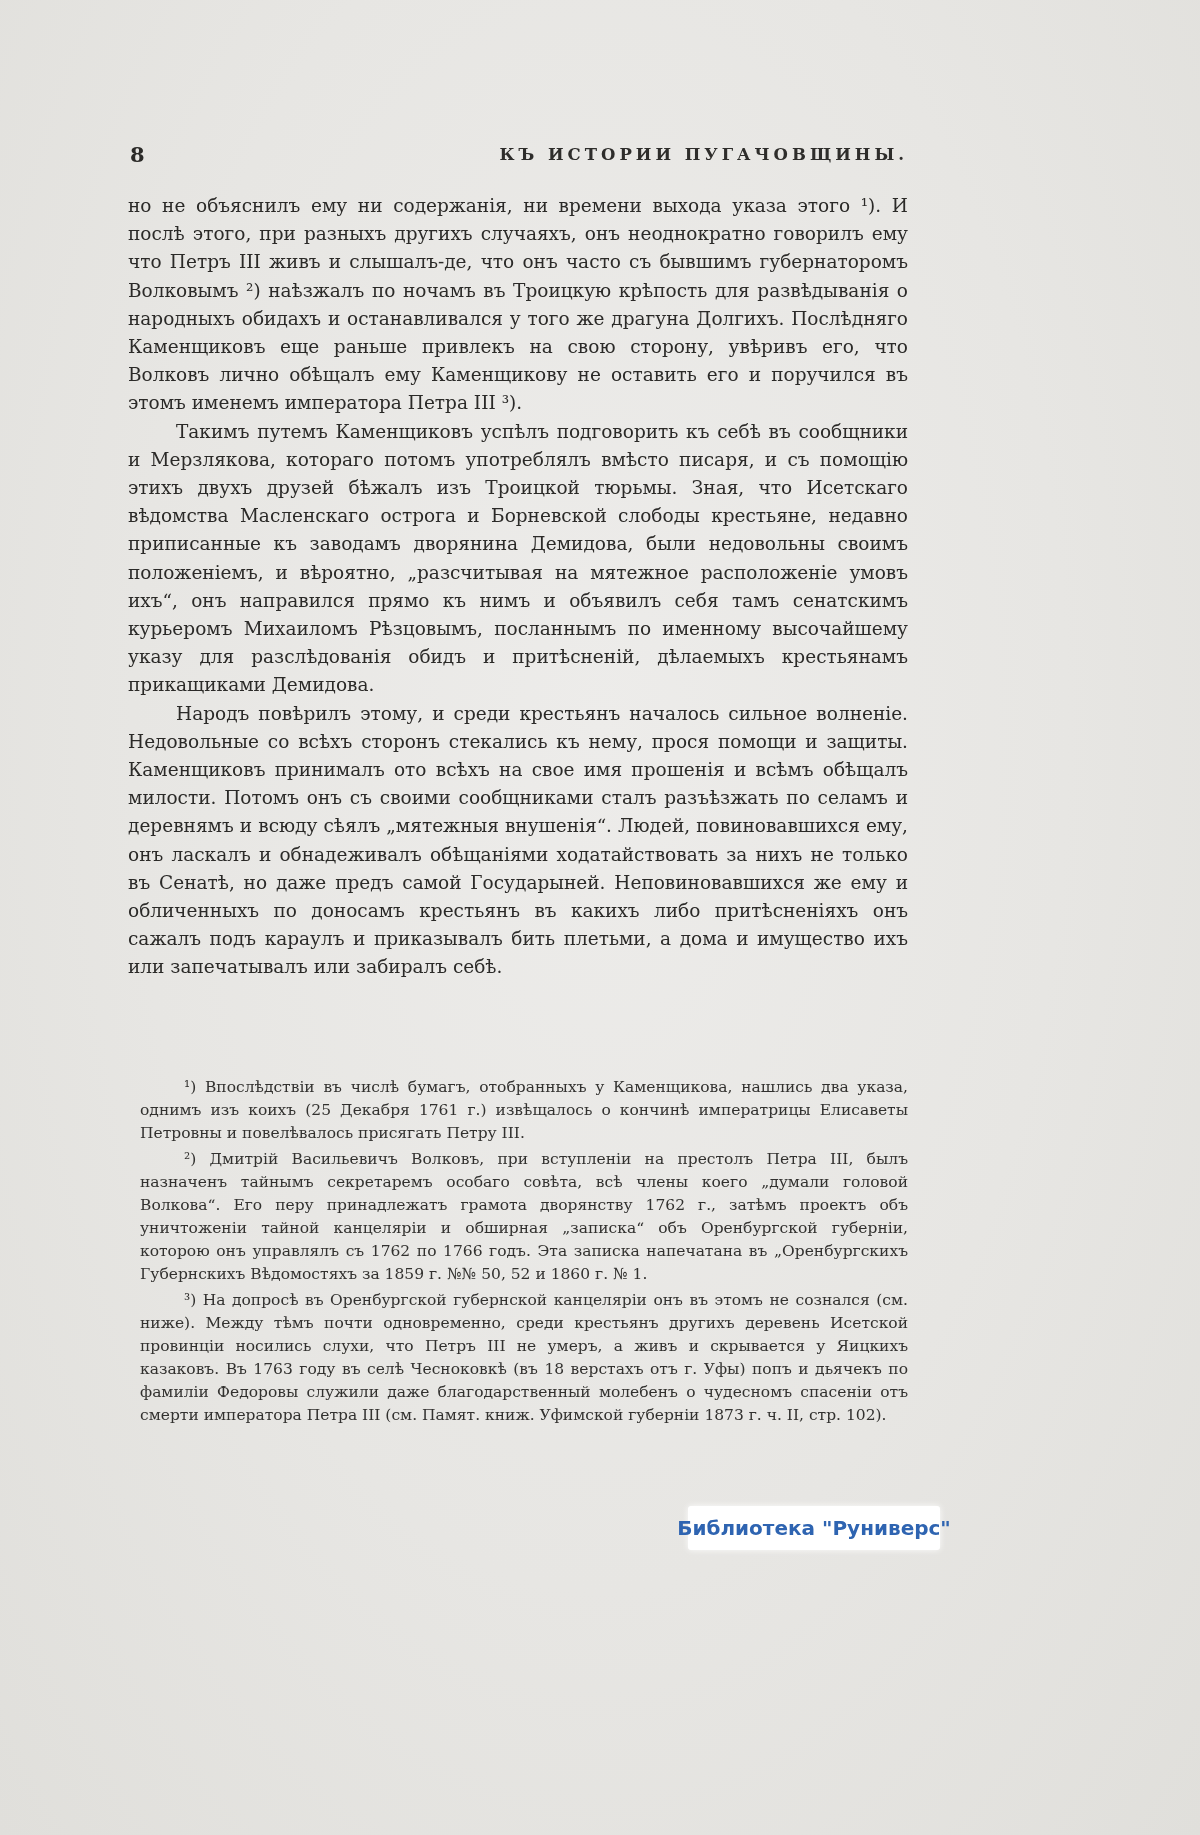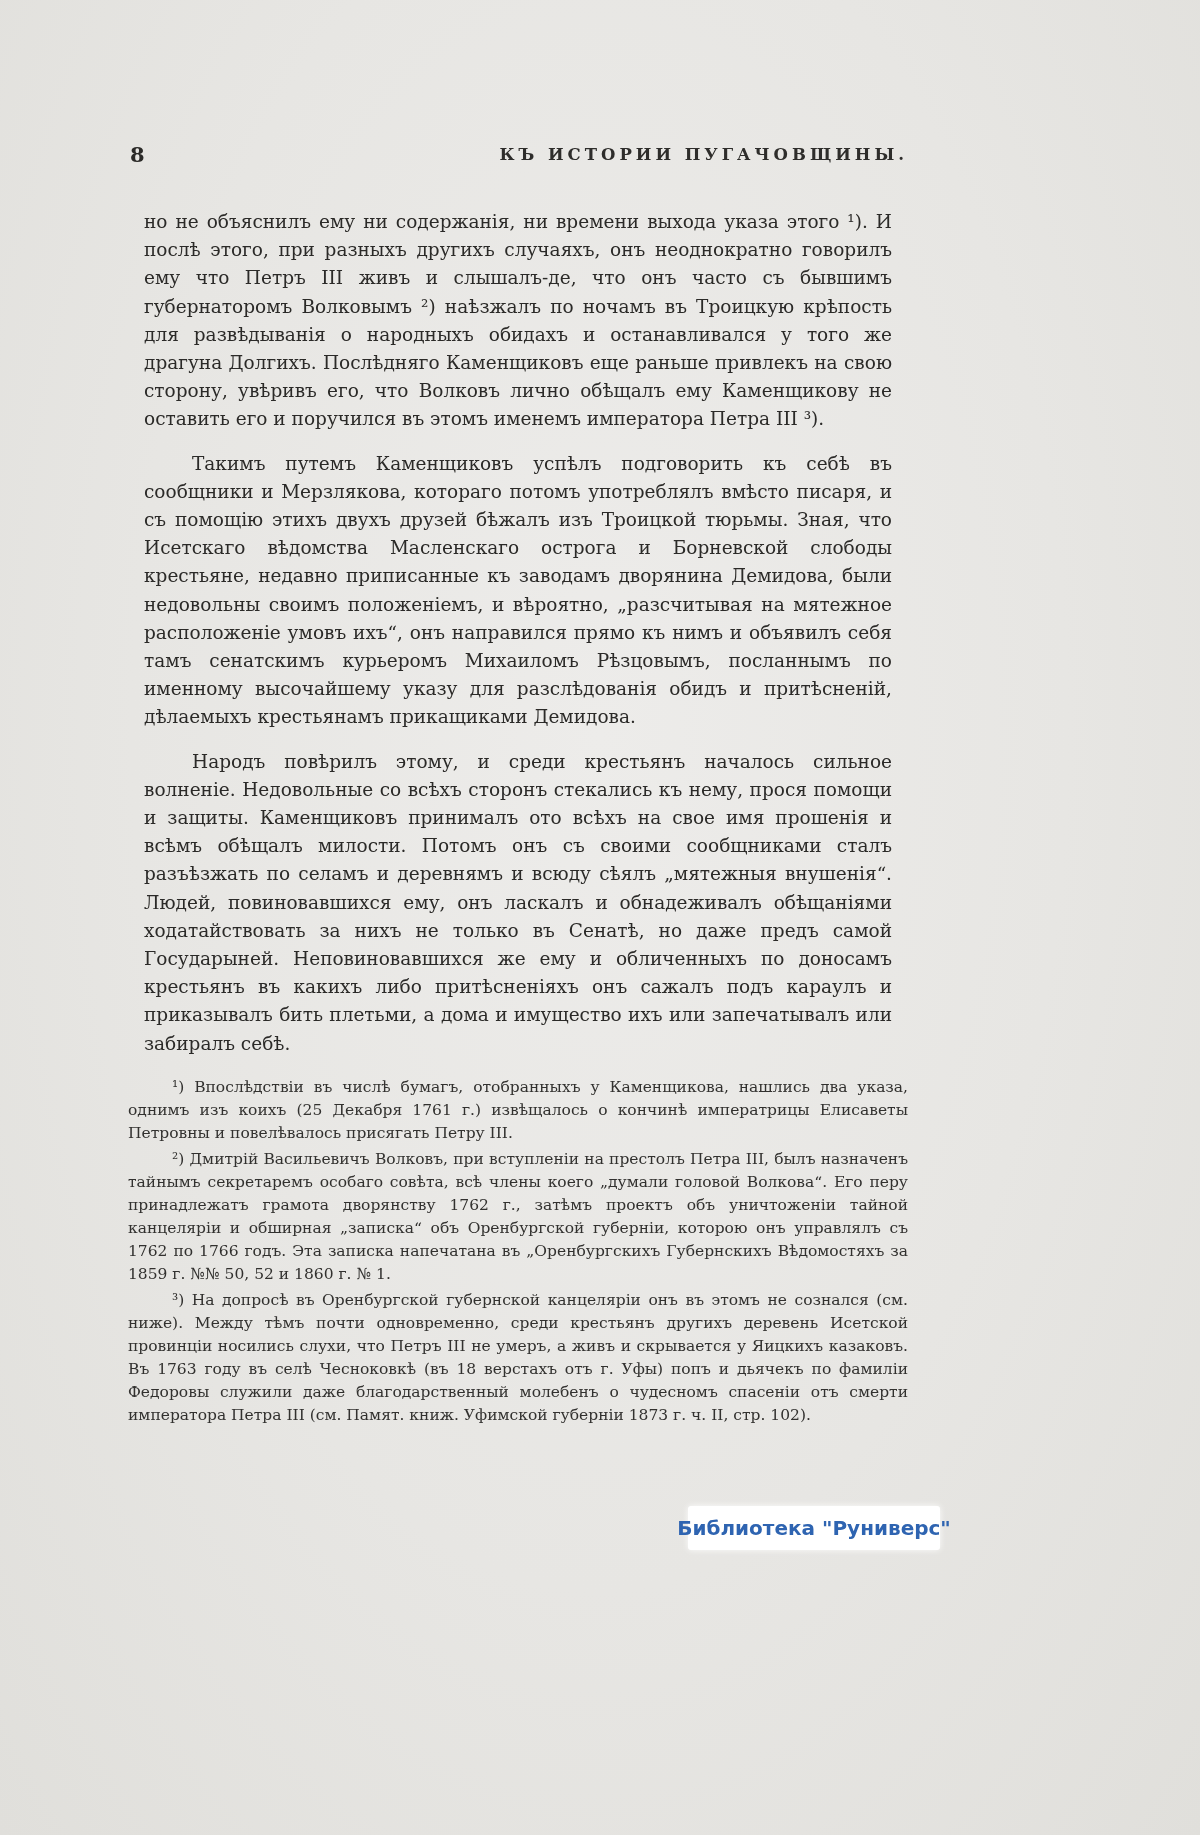--- a/index.html
+++ b/index.html
@@ -30,30 +30,30 @@
     padding-top: 3px;
     color: #2e2d2b;
   }
   .body-text {
     position: absolute;
     top: 192px; left: 128px; width: 780px;
     font-size: 18.5px; line-height: 28.2px;
     text-align: justify;
     color: #2b2a28;
   }
-  .body-text p { margin: 16px; text-indent: 48px; }
+  .body-text p { margin: 0; text-indent: 48px; }
   .body-text p.continuation { text-indent: 0; }
   .footnotes {
     position: absolute;
     top: 1076px; left: 128px; width: 780px;
     font-size: 15.5px; line-height: 23px;
     text-align: justify;
     color: #32312f;
   }
-  .footnotes p { margin: 0 0 3px 0; text-indent: 44px; }
+  .footnotes p { margin: 0 0 3px 12px; text-indent: 44px; }
   .watermark-box {
     position: absolute;
     top: 1506px; left: 688px;
     width: 252px; height: 44px;
     background: #ffffff;
     border-radius: 3px;
     display: flex; align-items: center; justify-content: center;
     box-shadow: 0 0 6px rgba(255,255,255,0.9);
   }
   .watermark-text {

